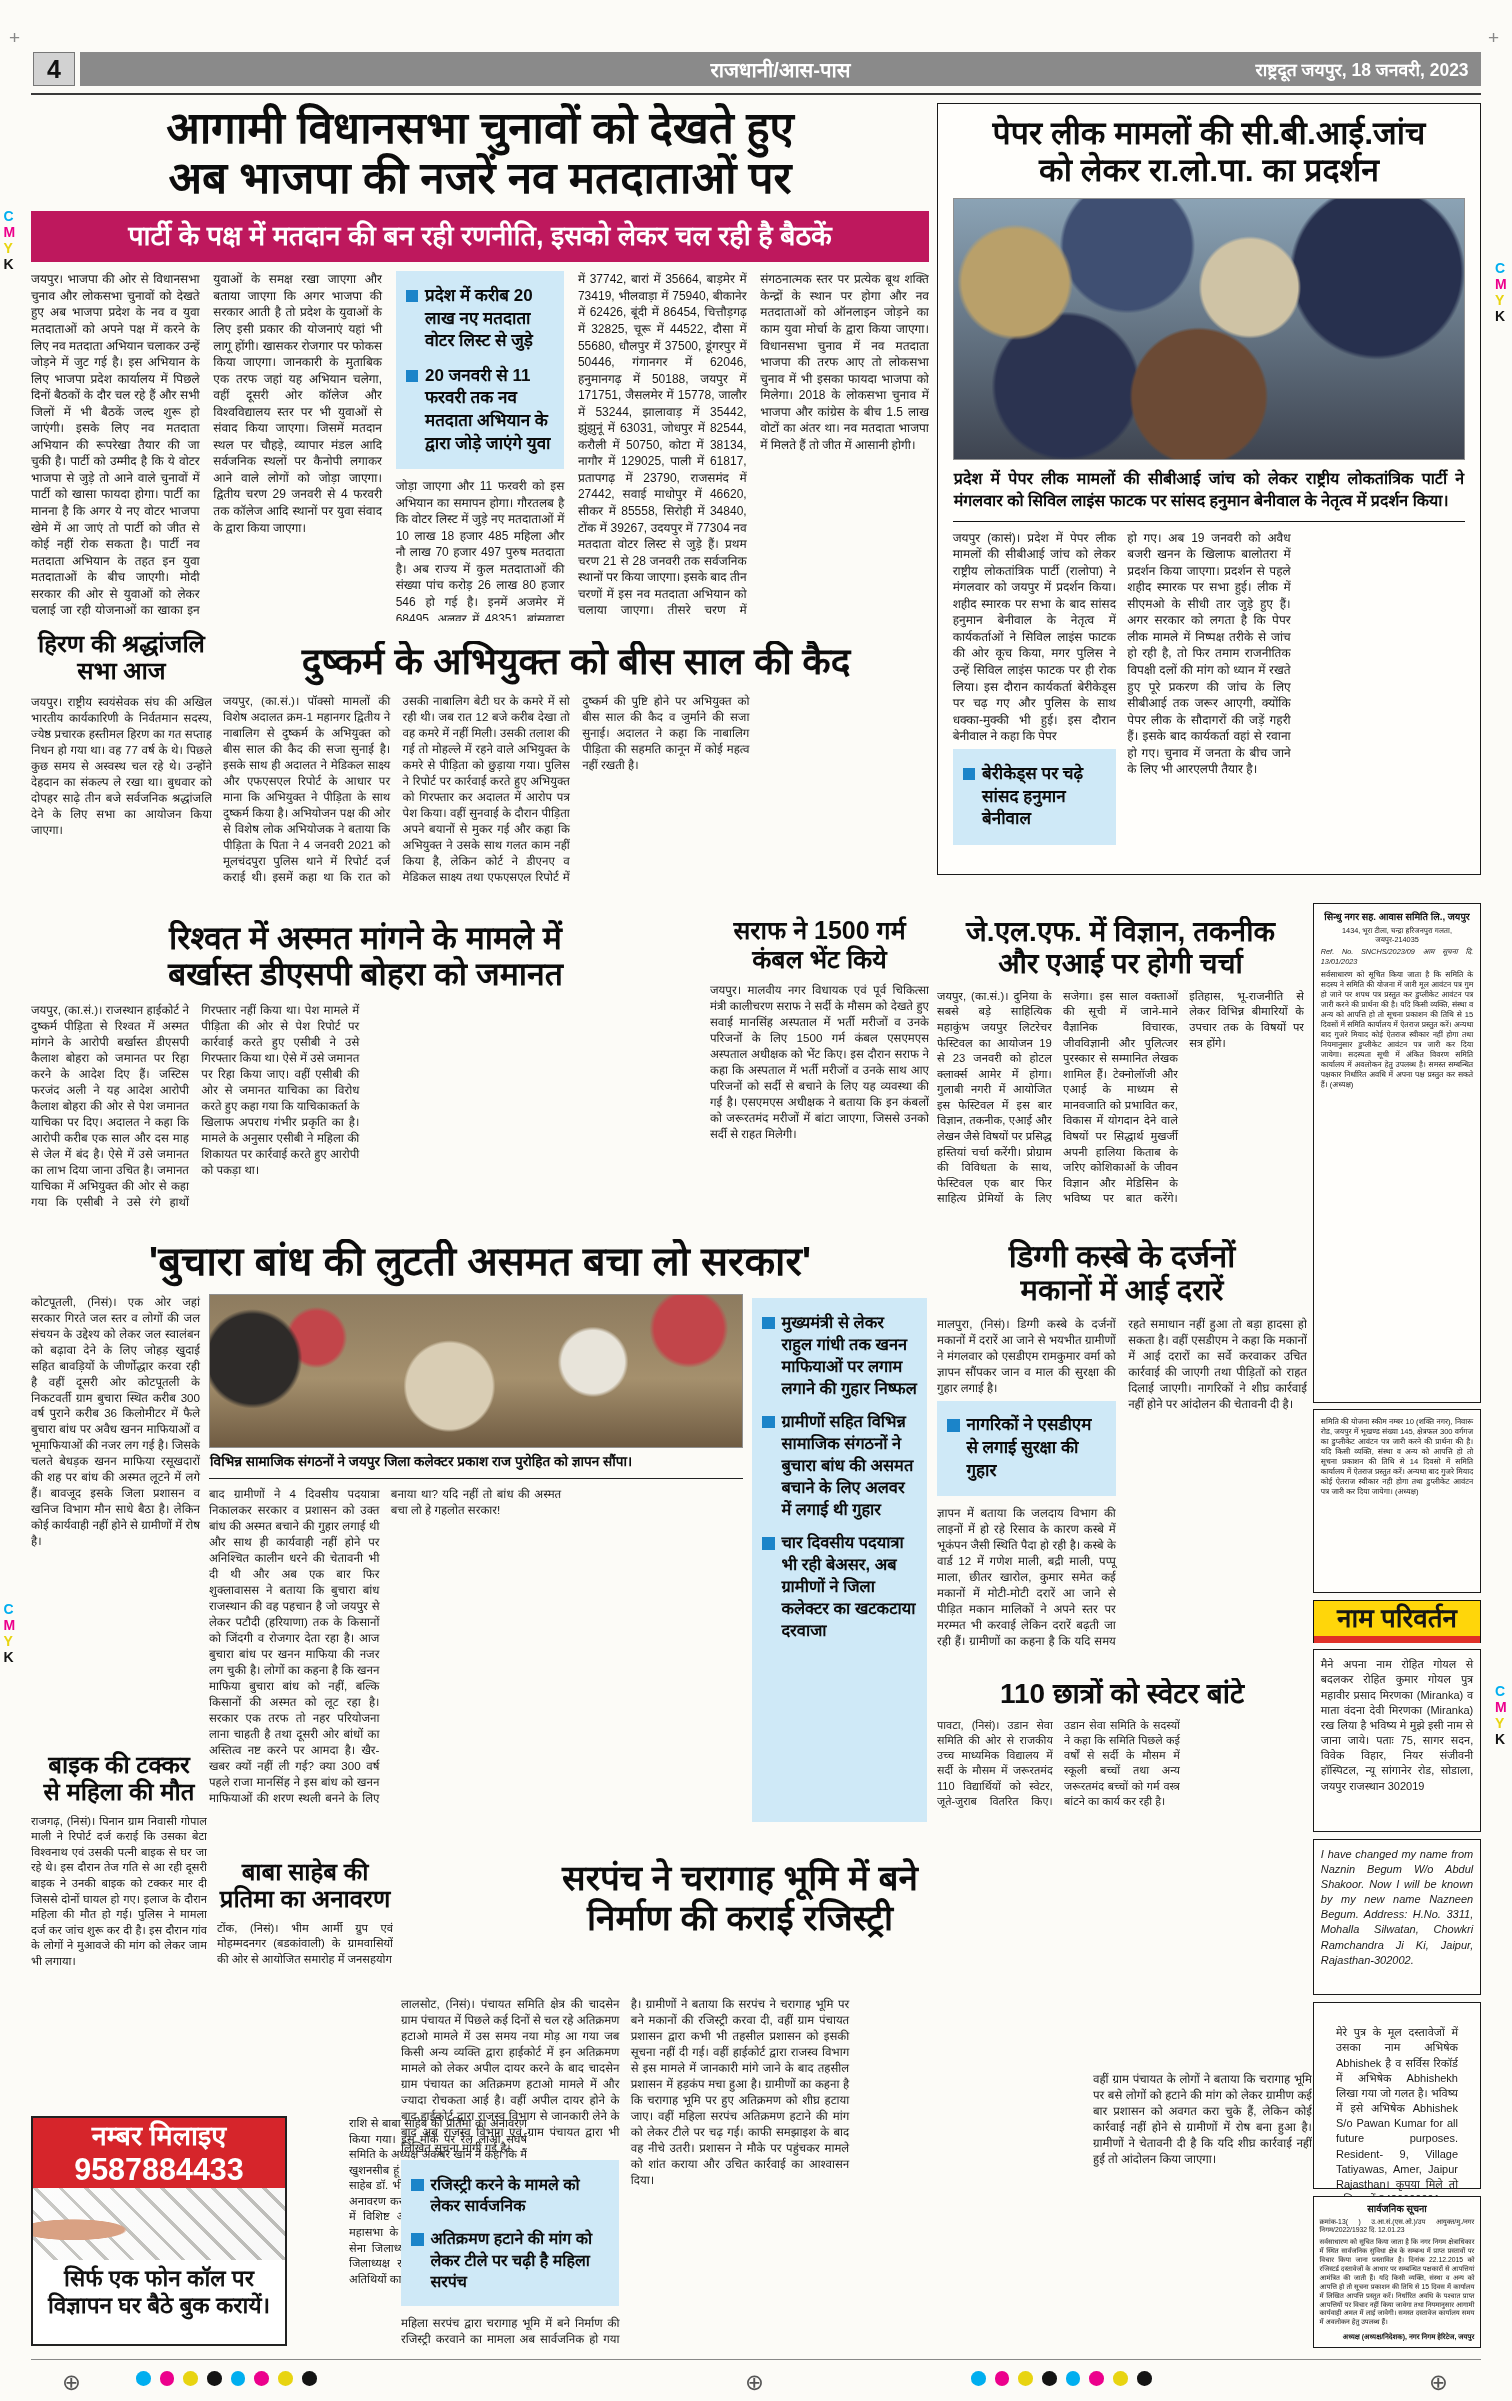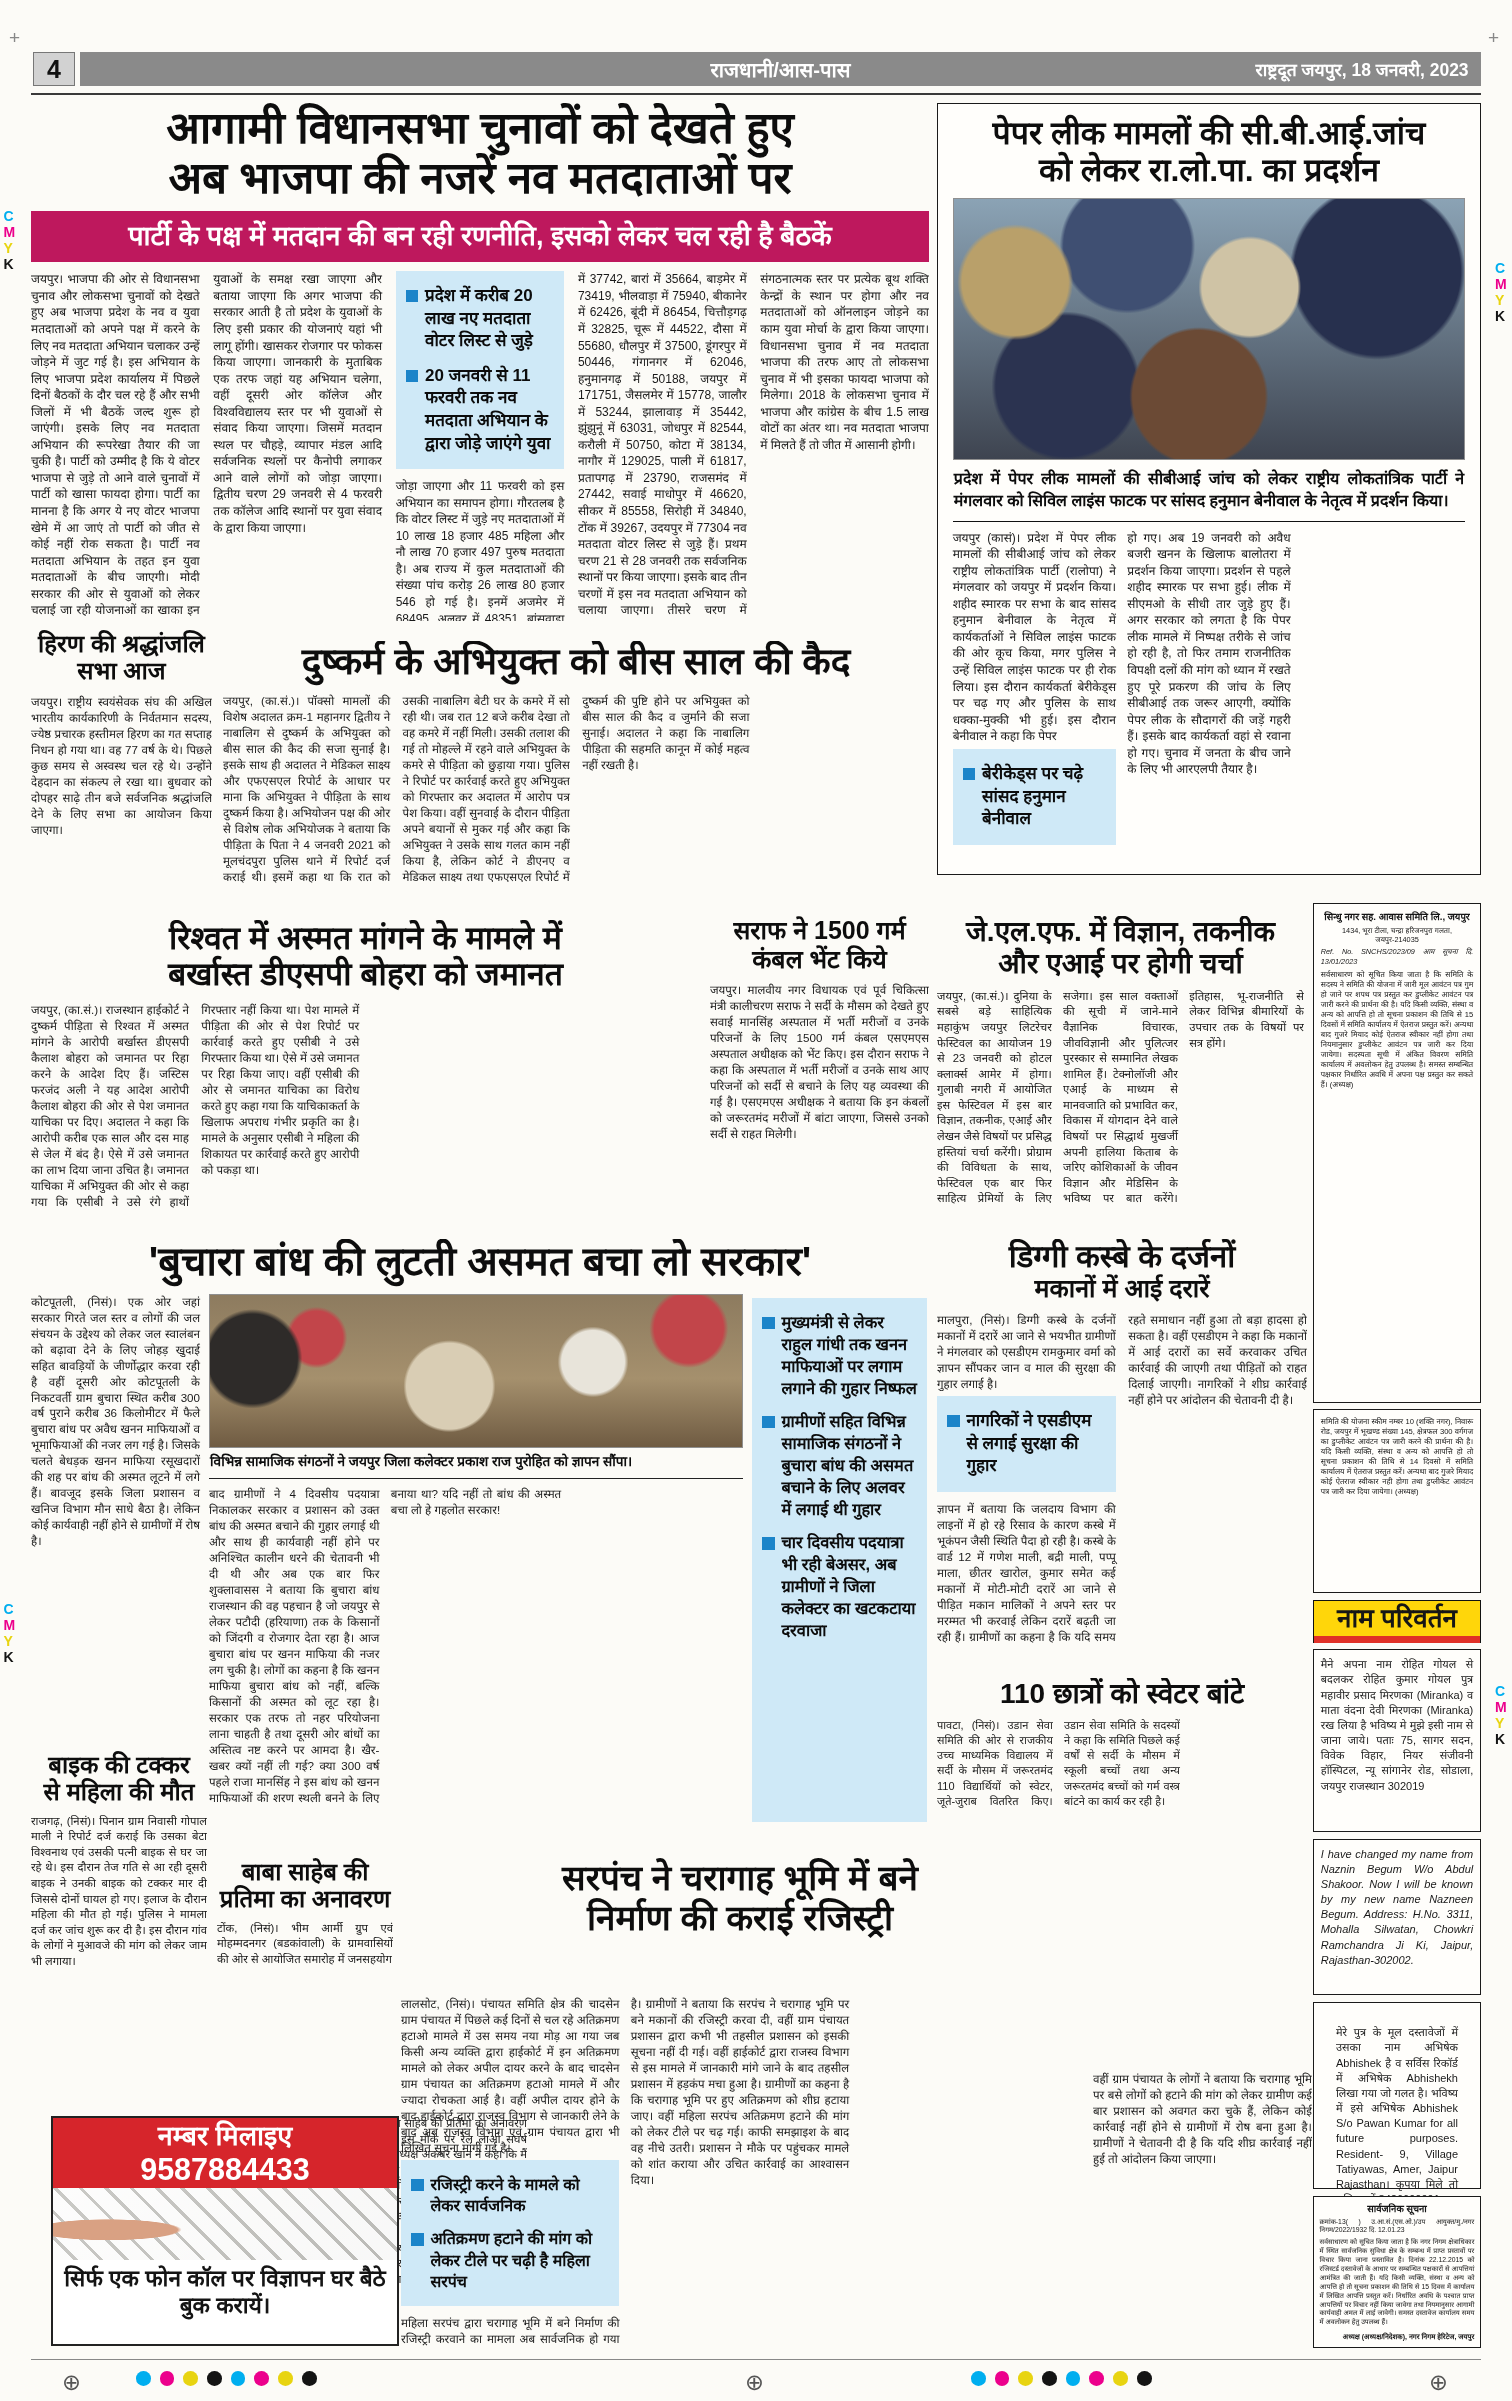--- a/index.html
+++ b/index.html
@@ -202,21 +202,21 @@
         <div class="bullet" style="margin-bottom:0;">
           <span class="sq"></span>
           <span class="btext" style="font-size:16.4px;">चार दिवसीय पदयात्रा भी रही बेअसर, अब ग्रामीणों ने जिला कलेक्टर का खटकटाया दरवाजा</span>
         </div>
       </div>
     </div>
   </div>
 
   <div class="abs" style="left:937px;top:1239px;width:370px;height:432px;">
     <div class="hl" style="font-size:31px;">डिग्गी कस्बे के दर्जनों</div>
-    <div class="hl" style="font-size:25px;">मकानों में आई दरारें</div>
+    <div class="hl" style="font-size:29px;">मकानों में आई दरारें</div>
     <div style="margin-top:9px;height:339px;">
       <div class="body cols2" style="font-size:11.6px;">
         <span>मालपुरा, (निसं)। डिग्गी कस्बे के दर्जनों मकानों में दरारें आ जाने से भयभीत ग्रामीणों ने मंगलवार को एसडीएम रामकुमार वर्मा को ज्ञापन सौंपकर जान व माल की सुरक्षा की गुहार लगाई है।</span>
         <div class="hibox">
           <div class="bullet" style="margin-bottom:0;">
             <span class="sq"></span>
             <span class="btext" style="font-size:17px;">नागरिकों ने एसडीएम से लगाई सुरक्षा की गुहार</span>
           </div>
         </div>
         <span>ज्ञापन में बताया कि जलदाय विभाग की लाइनों में हो रहे रिसाव के कारण कस्बे में भूकंपन जैसी स्थिति पैदा हो रही है। कस्बे के वार्ड 12 में गणेश माली, बद्री माली, पप्पू माला, छीतर खारोल, कुमार समेत कई मकानों में मोटी-मोटी दरारें आ जाने से पीड़ित मकान मालिकों ने अपने स्तर पर मरम्मत भी करवाई लेकिन दरारें बढ़ती जा रही हैं। ग्रामीणों का कहना है कि यदि समय रहते समाधान नहीं हुआ तो बड़ा हादसा हो सकता है। वहीं एसडीएम ने कहा कि मकानों में आई दरारों का सर्वे करवाकर उचित कार्रवाई की जाएगी तथा पीड़ितों को राहत दिलाई जाएगी। नागरिकों ने शीघ्र कार्रवाई नहीं होने पर आंदोलन की चेतावनी दी है।</span>
@@ -238,21 +238,21 @@
     <div class="body" style="margin-top:8px;font-size:11.3px;">राजगढ़, (निसं)। पिनान ग्राम निवासी गोपाल माली ने रिपोर्ट दर्ज कराई कि उसका बेटा विश्वनाथ एवं उसकी पत्नी बाइक से घर जा रहे थे। इस दौरान तेज गति से आ रही दूसरी बाइक ने उनकी बाइक को टक्कर मार दी जिससे दोनों घायल हो गए। इलाज के दौरान महिला की मौत हो गई। पुलिस ने मामला दर्ज कर जांच शुरू कर दी है। इस दौरान गांव के लोगों ने मुआवजे की मांग को लेकर जाम भी लगाया।</div>
   </div>
 
   <div class="abs" style="left:217px;top:1858px;width:176px;height:251px;">
     <div class="hl" style="font-size:24px;">बाबा साहेब की</div>
     <div class="hl" style="font-size:24px;">प्रतिमा का अनावरण</div>
     <div class="body" style="margin-top:8px;font-size:11.3px;">टोंक, (निसं)। भीम आर्मी ग्रुप एवं मोहम्मदनगर (बडकांवाली) के ग्रामवासियों की ओर से आयोजित समारोह में जनसहयोग</div>
   </div>
   <div class="abs body" style="left:349px;top:2116px;width:178px;height:230px;font-size:11.3px;">राशि से बाबा साहेब की प्रतिमा का अनावरण किया गया। इस मौके पर रेल लाओ संघर्ष समिति के अध्यक्ष अकबर खान ने कहा कि मैं खुशनसीब हूं कि मुझे संविधान निर्माता बाबा साहेब डॉ. भीमराव अम्बेडकर की प्रतिमा का अनावरण करने का मौका मिला है। कार्यक्रम में विशिष्ट अतिथि अखिल भारतीय बैरवा महासभा के सरंक्षक सुखलाल आर्य, भीम सेना जिलाध्यक्ष अशोक बैरवा, भीम आर्मी जिलाध्यक्ष राकेश बैरवा रहे। कार्यक्रम में अतिथियों का ग्रामीणों ने स्वागत किया।</div>
 
-  <div class="abs" style="left:31px;top:2116px;width:348px;height:230px;border:2.3px solid #222;background:#fff;margin-left:20px;">
+  <div class="abs" style="left:31px;top:2116px;width:256px;height:230px;border:2.3px solid #222;background:#fff;">
     <div class="adred" style="height:67px;padding-top:3.4px;">
       <div style="font-size:27px;">नम्बर मिलाइए</div>
       <div style="font-size:30.5px;">9587884433</div>
     </div>
     <div class="ph-keypad" style="height:72px;"></div>
     <div style="font-size:22.6px;font-weight:bold;text-align:center;line-height:1.2;padding:4.5px 5.6px;">सिर्फ एक फोन कॉल पर विज्ञापन घर बैठे बुक करायें।</div>
   </div>
 
   <div class="abs" style="left:401px;top:1858px;width:678px;height:133px;">
     <div class="hl" style="font-size:35px;">सरपंच ने चरागाह भूमि में बने</div>

